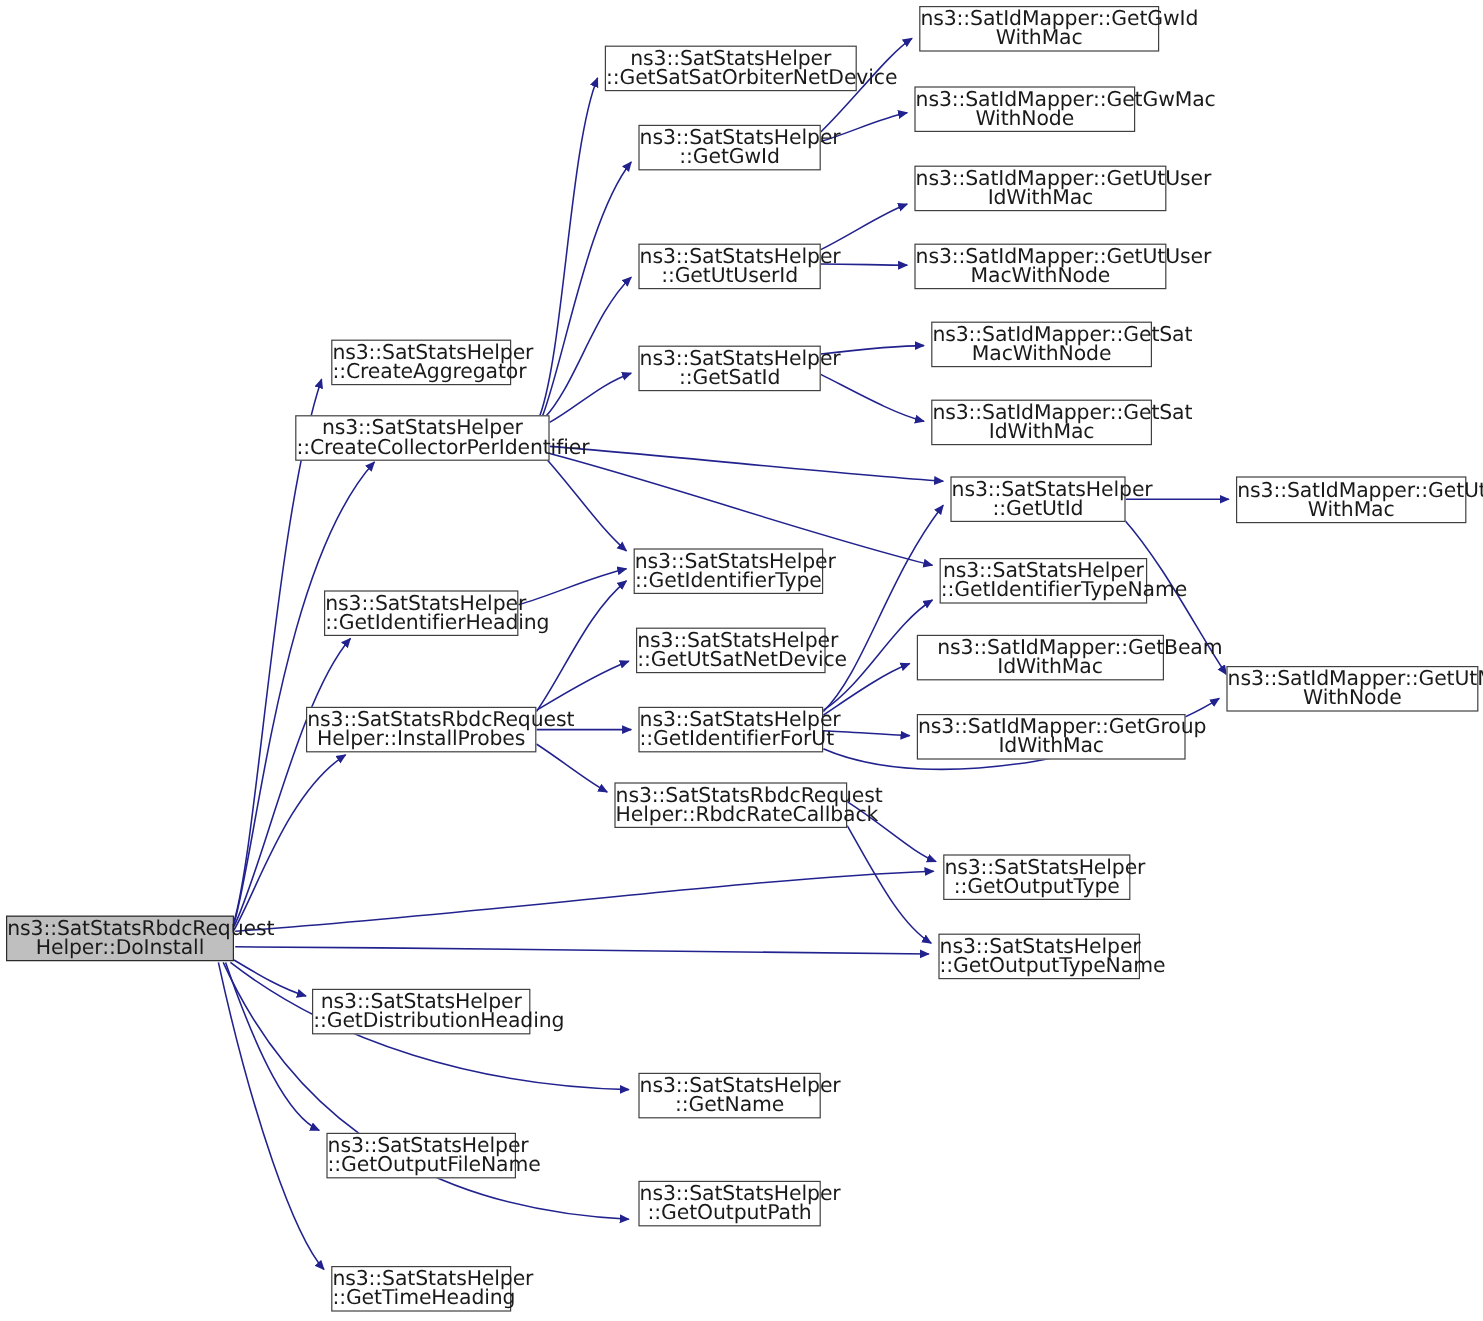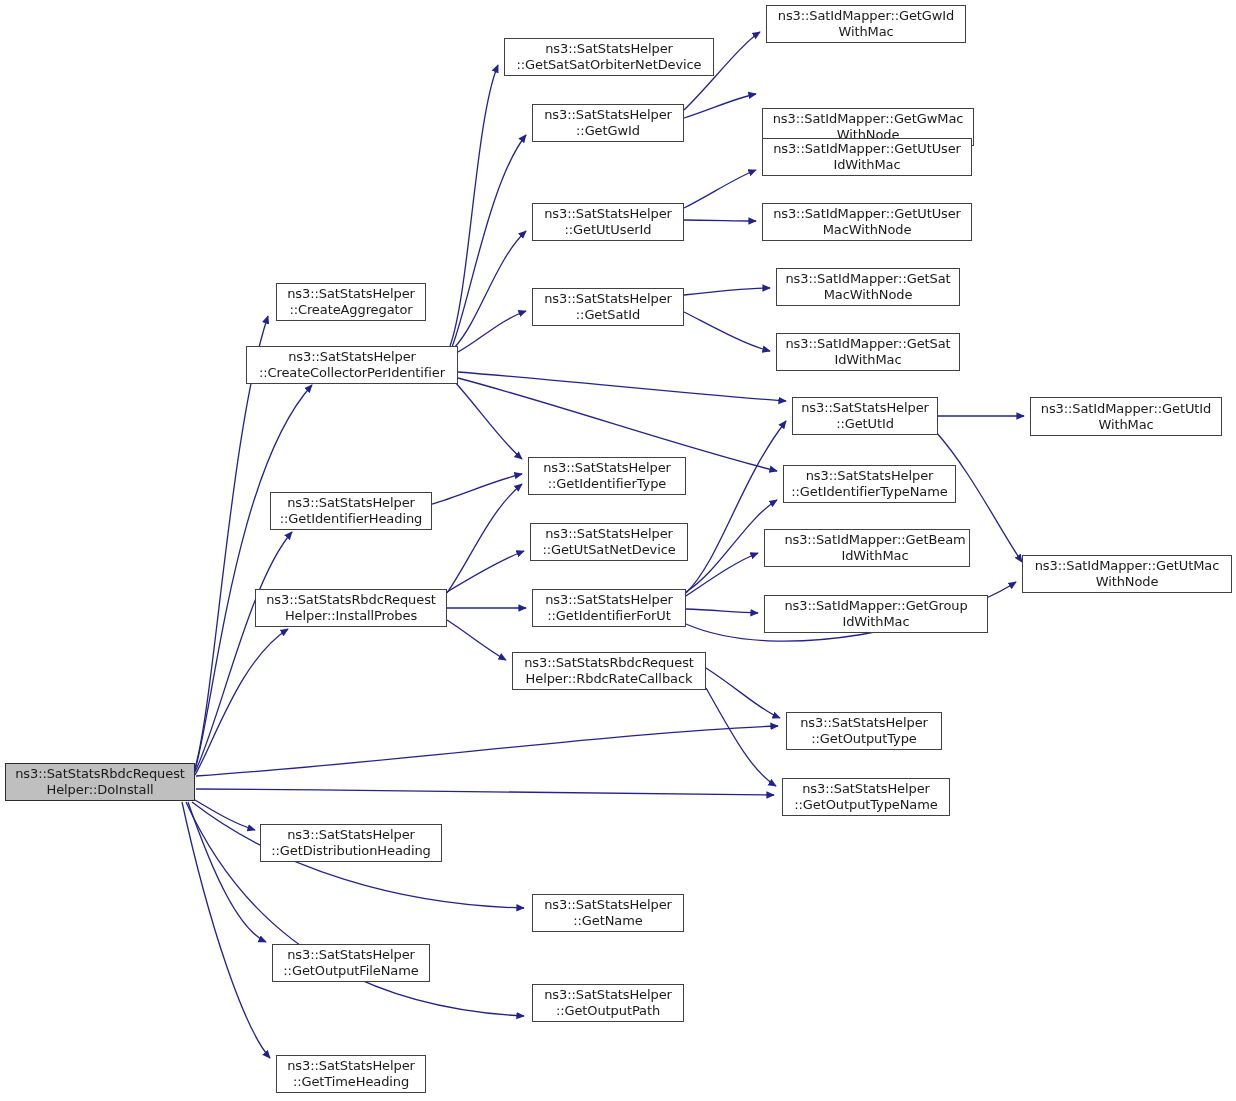--- a/index.html
+++ b/index.html
@@ -21,21 +21,21 @@
     top: 0;
     width: 1236px;
     height: 1101px;
   }
   .node {
     position: absolute;
     box-sizing: border-box;
     border: 1px solid #404040;
     background: #ffffff;
     color: #1a1a1a;
-    font-size: 13px;
+    font-size: 17px;
     line-height: 16px;
     text-align: center;
     display: flex;
     align-items: center;
     justify-content: center;
     white-space: pre-line;
     letter-spacing: -0.1px;
     z-index: 5;
   }
   .node.current {
@@ -133,21 +133,21 @@
       <div class="node" style="left: 532px; top: 589px; width: 154px; height: 38px;"><span class="node-label">ns3::SatStatsHelper
 ::GetIdentifierForUt</span></div>
       <div class="node" style="left: 512px; top: 652px; width: 194px; height: 38px;"><span class="node-label">ns3::SatStatsRbdcRequest
 Helper::RbdcRateCallback</span></div>
       <div class="node" style="left: 532px; top: 894px; width: 152px; height: 38px;"><span class="node-label">ns3::SatStatsHelper
 ::GetName</span></div>
       <div class="node" style="left: 532px; top: 984px; width: 152px; height: 38px;"><span class="node-label">ns3::SatStatsHelper
 ::GetOutputPath</span></div>
       <div class="node" style="left: 766px; top: 5px; width: 200px; height: 38px;"><span class="node-label">ns3::SatIdMapper::GetGwId
 WithMac</span></div>
-      <div class="node" style="left: 762px; top: 72px; width: 212px; height: 38px; margin-top: 36px;"><span class="node-label">ns3::SatIdMapper::GetGwMac
+      <div class="node" style="left: 762px; top: 72px; width: 184px; height: 38px;"><span class="node-label">ns3::SatIdMapper::GetGwMac
 WithNode</span></div>
       <div class="node" style="left: 762px; top: 138px; width: 210px; height: 38px;"><span class="node-label">ns3::SatIdMapper::GetUtUser
 IdWithMac</span></div>
       <div class="node" style="left: 762px; top: 203px; width: 210px; height: 38px;"><span class="node-label">ns3::SatIdMapper::GetUtUser
 MacWithNode</span></div>
       <div class="node" style="left: 776px; top: 268px; width: 184px; height: 38px;"><span class="node-label">ns3::SatIdMapper::GetSat
 MacWithNode</span></div>
       <div class="node" style="left: 776px; top: 333px; width: 184px; height: 38px;"><span class="node-label">ns3::SatIdMapper::GetSat
 IdWithMac</span></div>
       <div class="node" style="left: 792px; top: 397px; width: 146px; height: 38px;"><span class="node-label">ns3::SatStatsHelper

